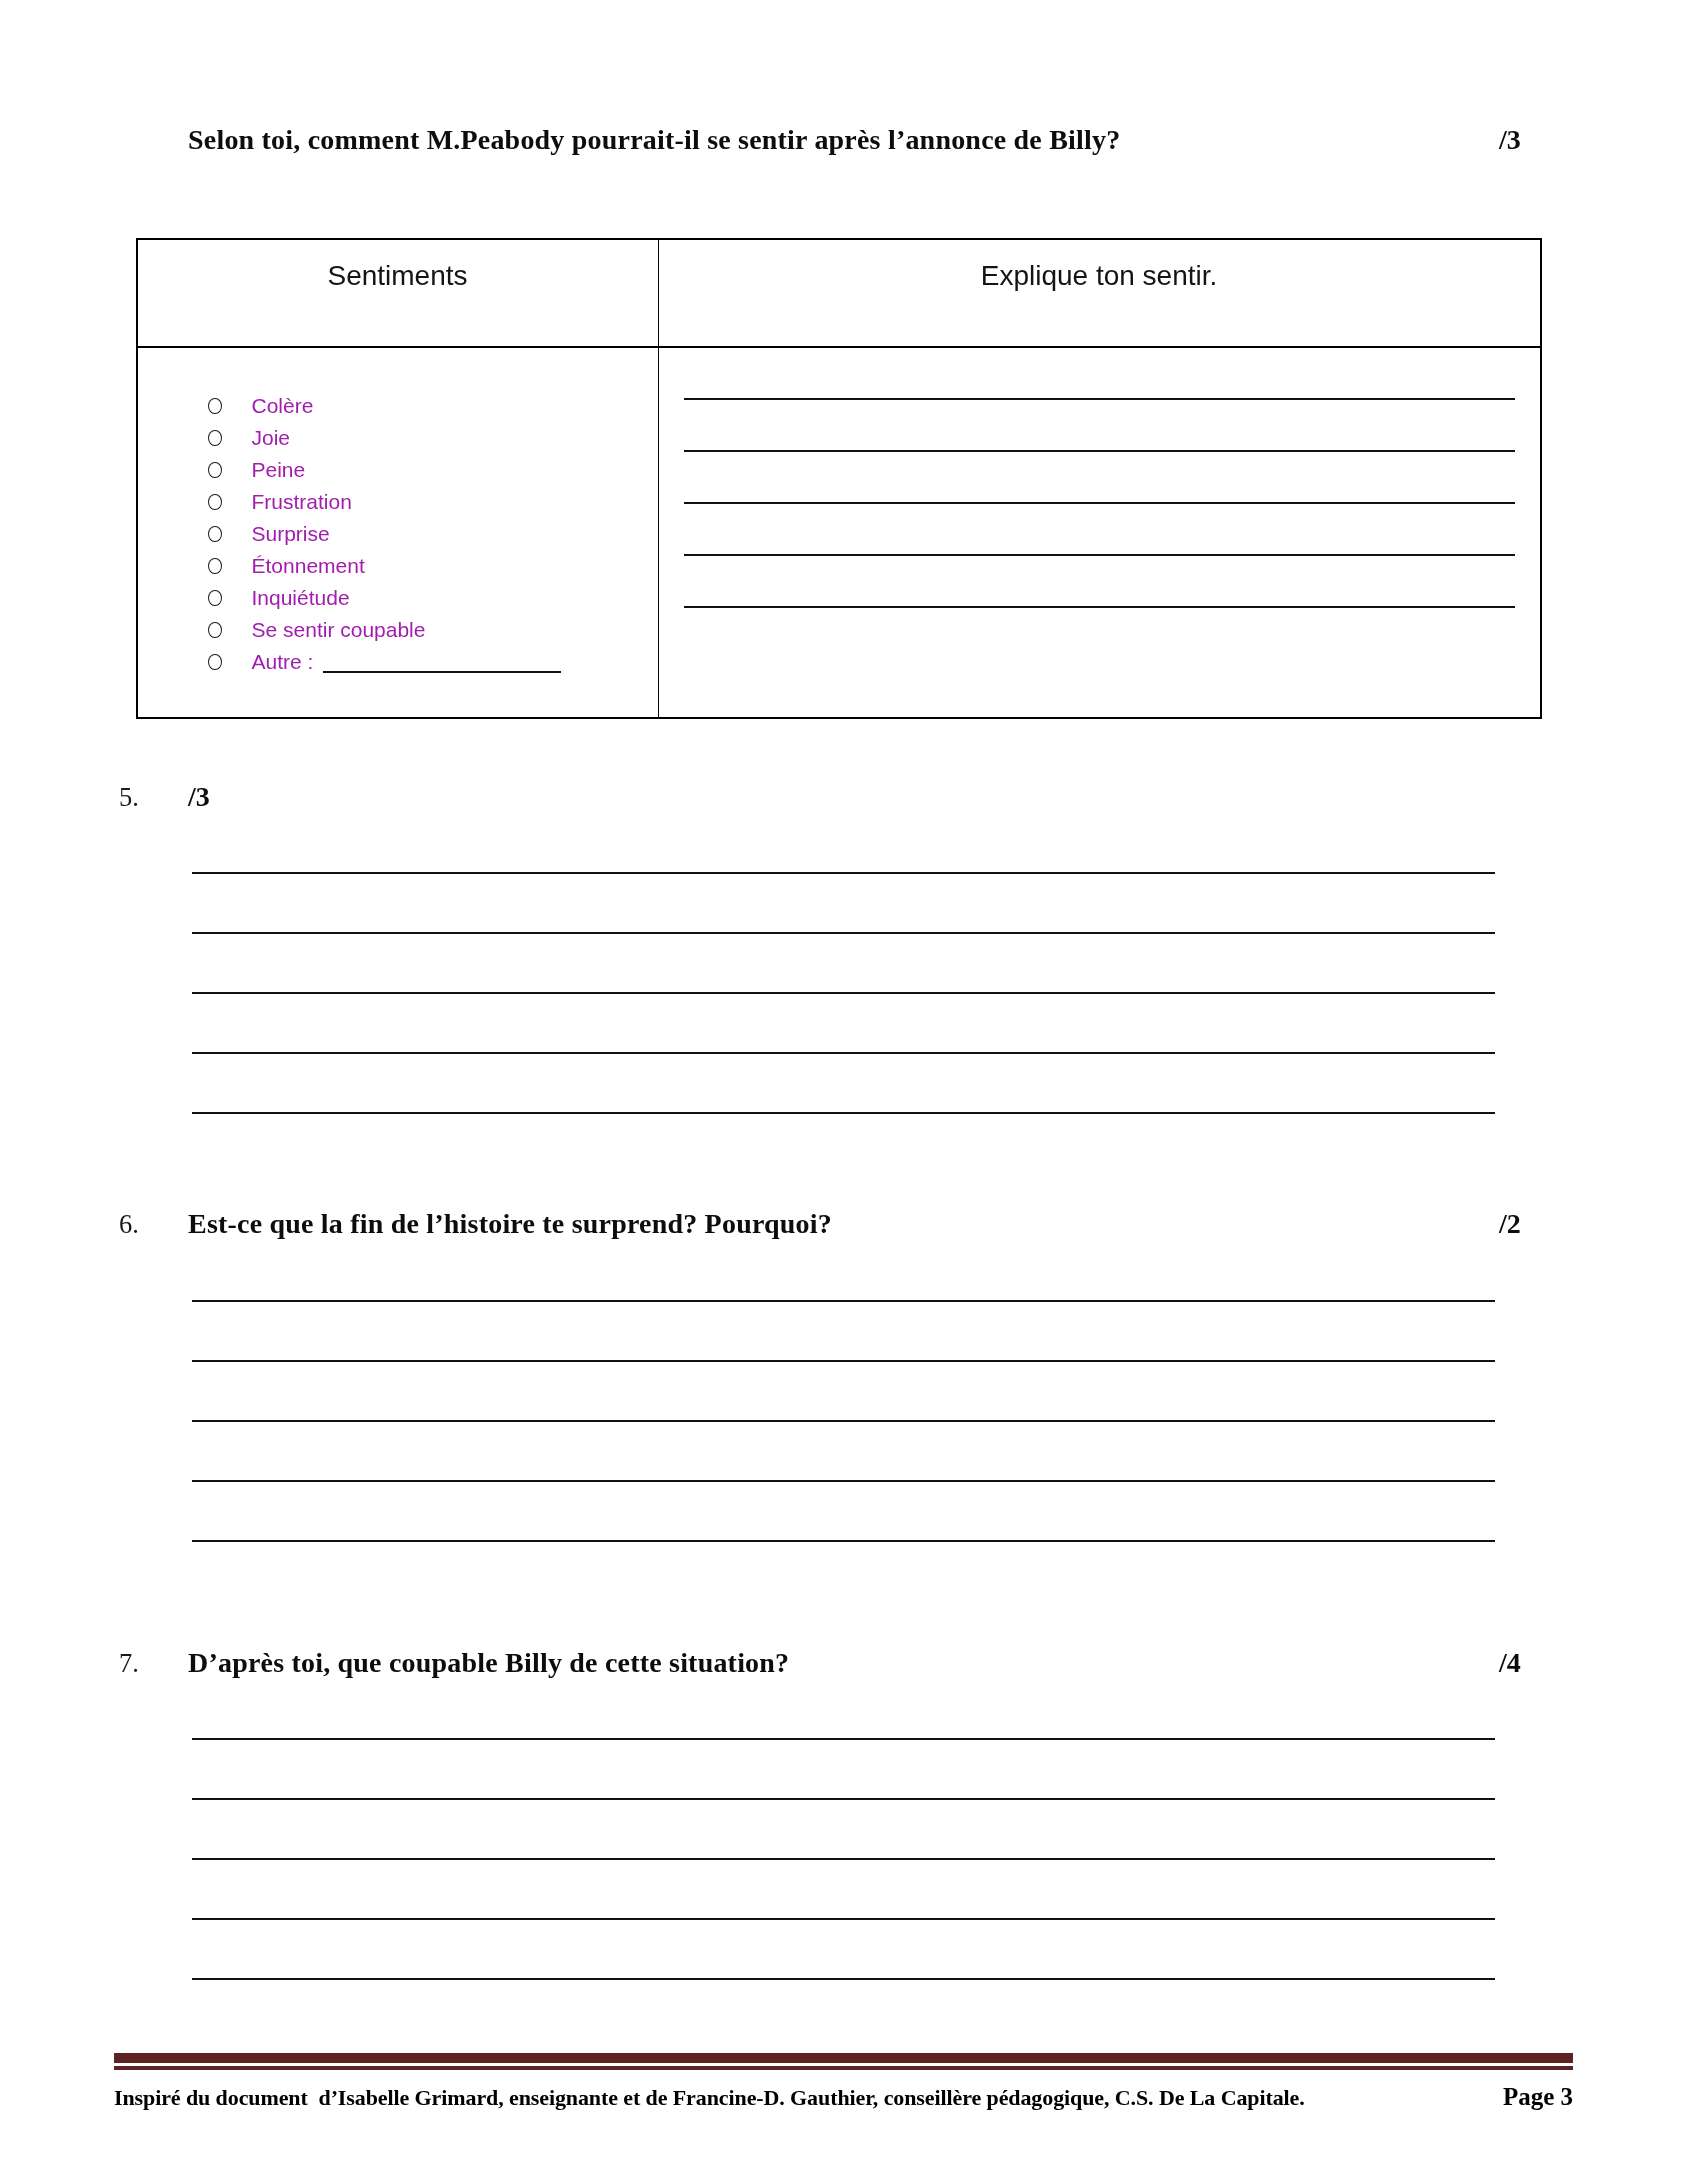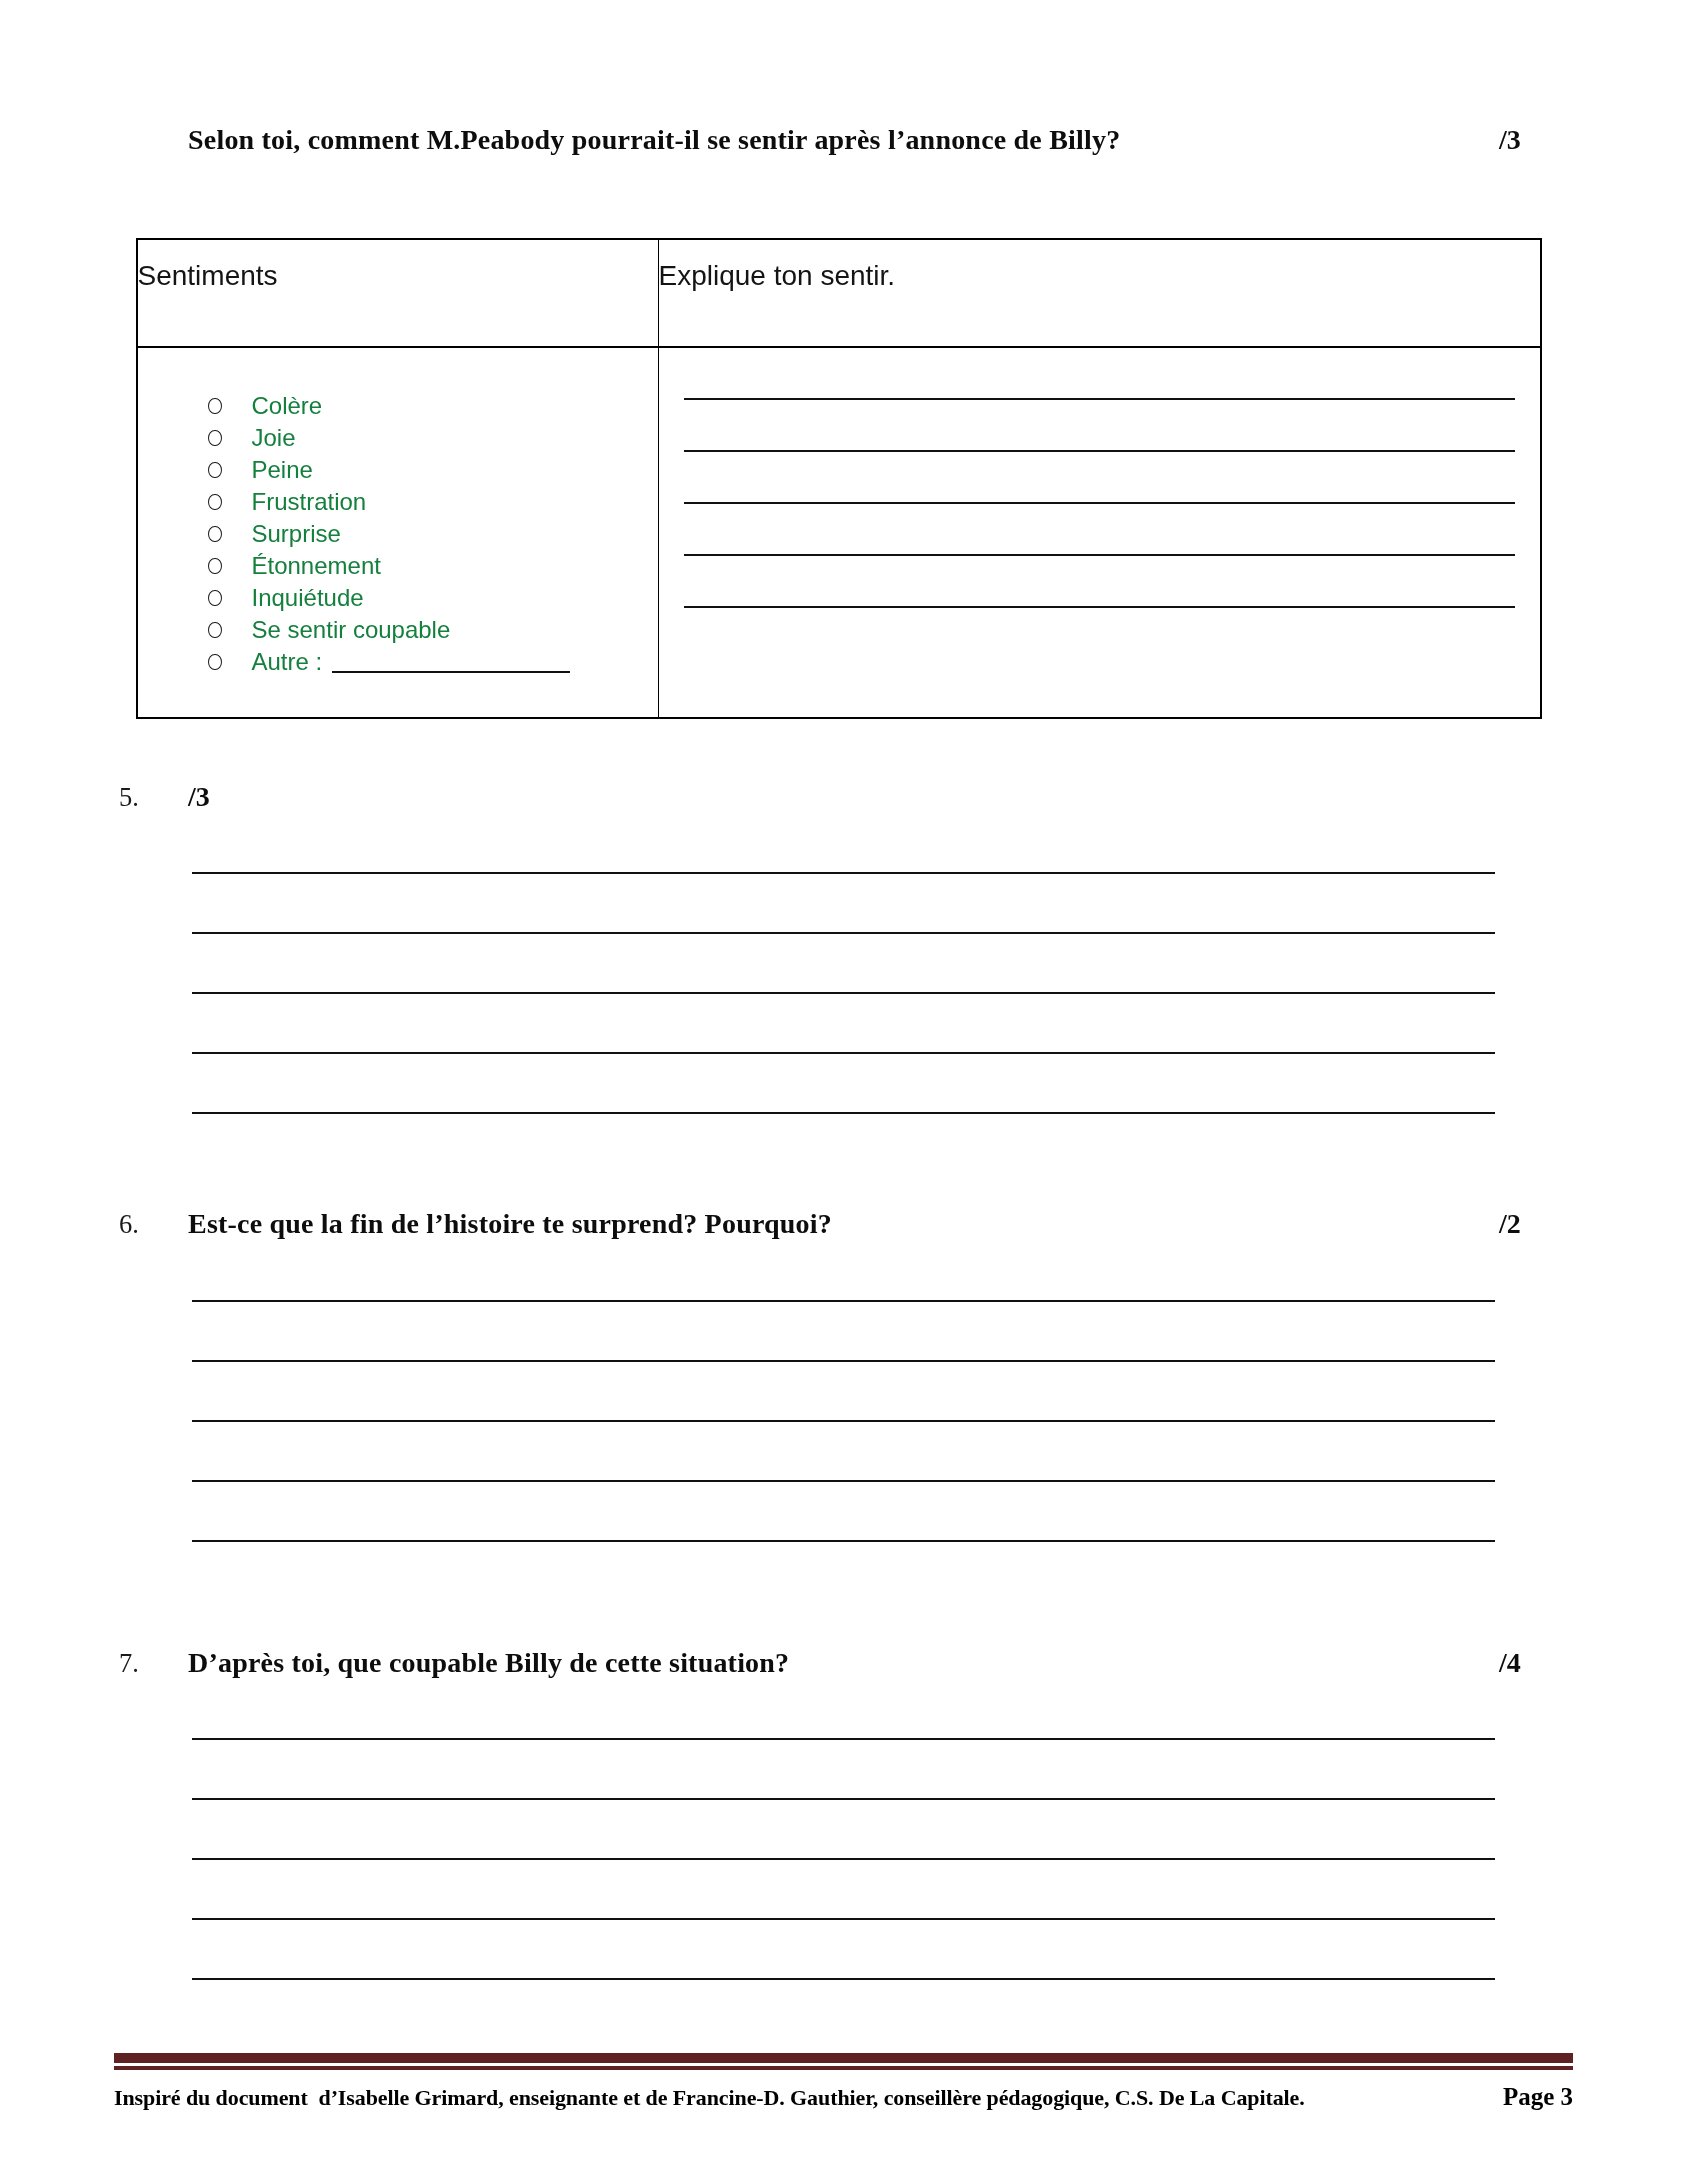--- a/index.html
+++ b/index.html
@@ -53,37 +53,38 @@
   .tbl {
     margin-top: 82px;
     margin-left: 16.5px;
     width: 1406px;
     border: 2px solid #000;
   }
   .tbl-header { display: flex; border-bottom: 2px solid #000; }
   .th {
     font-size: 28px;
     font-weight: 400;
+    text-align: center;
     padding: 20px 0 54px 0;
     color: #141414;
   }
   .th1 { width: 521px; flex: none; border-right: 1.3px solid #000; }
   .th2 { flex: 1; }
   .tbl-body { display: flex; height: 369px; }
   .tb1 {
     width: 521px; flex: none;
     border-right: 1.3px solid #000;
     padding: 42px 0 0 70px;
   }
   .option-row {
     display: flex;
     align-items: center;
     height: 32px;
-    font-size: 24px;
-    color: #15803d;
+    font-size: 21px;
+    color: #a21caf;
     white-space: nowrap;
   }
   .bullet {
     width: 14px; height: 16.5px;
     border: 1.7px solid #1a1a1a;
     border-radius: 50%;
     margin-right: 30px;
     flex: none;
   }
   .autre-line {

